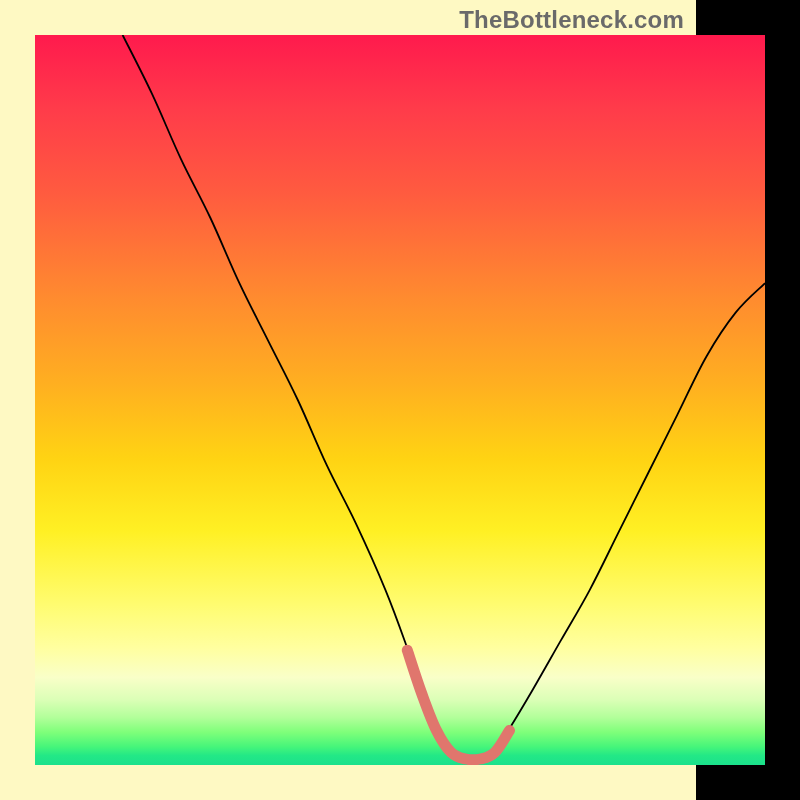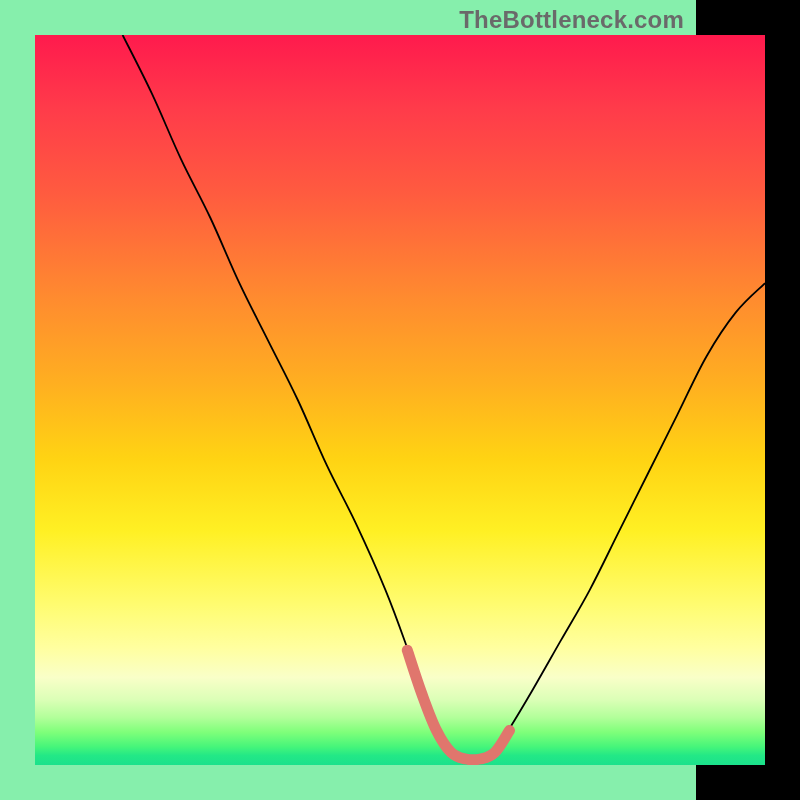--- a/index.html
+++ b/index.html
@@ -9,21 +9,21 @@
     height: 800px;
     background: #000;
     overflow: hidden;
   }
   .frame {
     position: absolute;
     left: 0;
     top: 0;
     width: 696px;
     height: 800px;
-    background: #86efac;
+    background: #fef9c3;
   }
   .plot {
     position: absolute;
     left: 35px;
     top: 35px;
     width: 730px;
     height: 730px;
     background: linear-gradient(to bottom,
       #ff1a4d 0%,
       #ff3b4a 10%,

